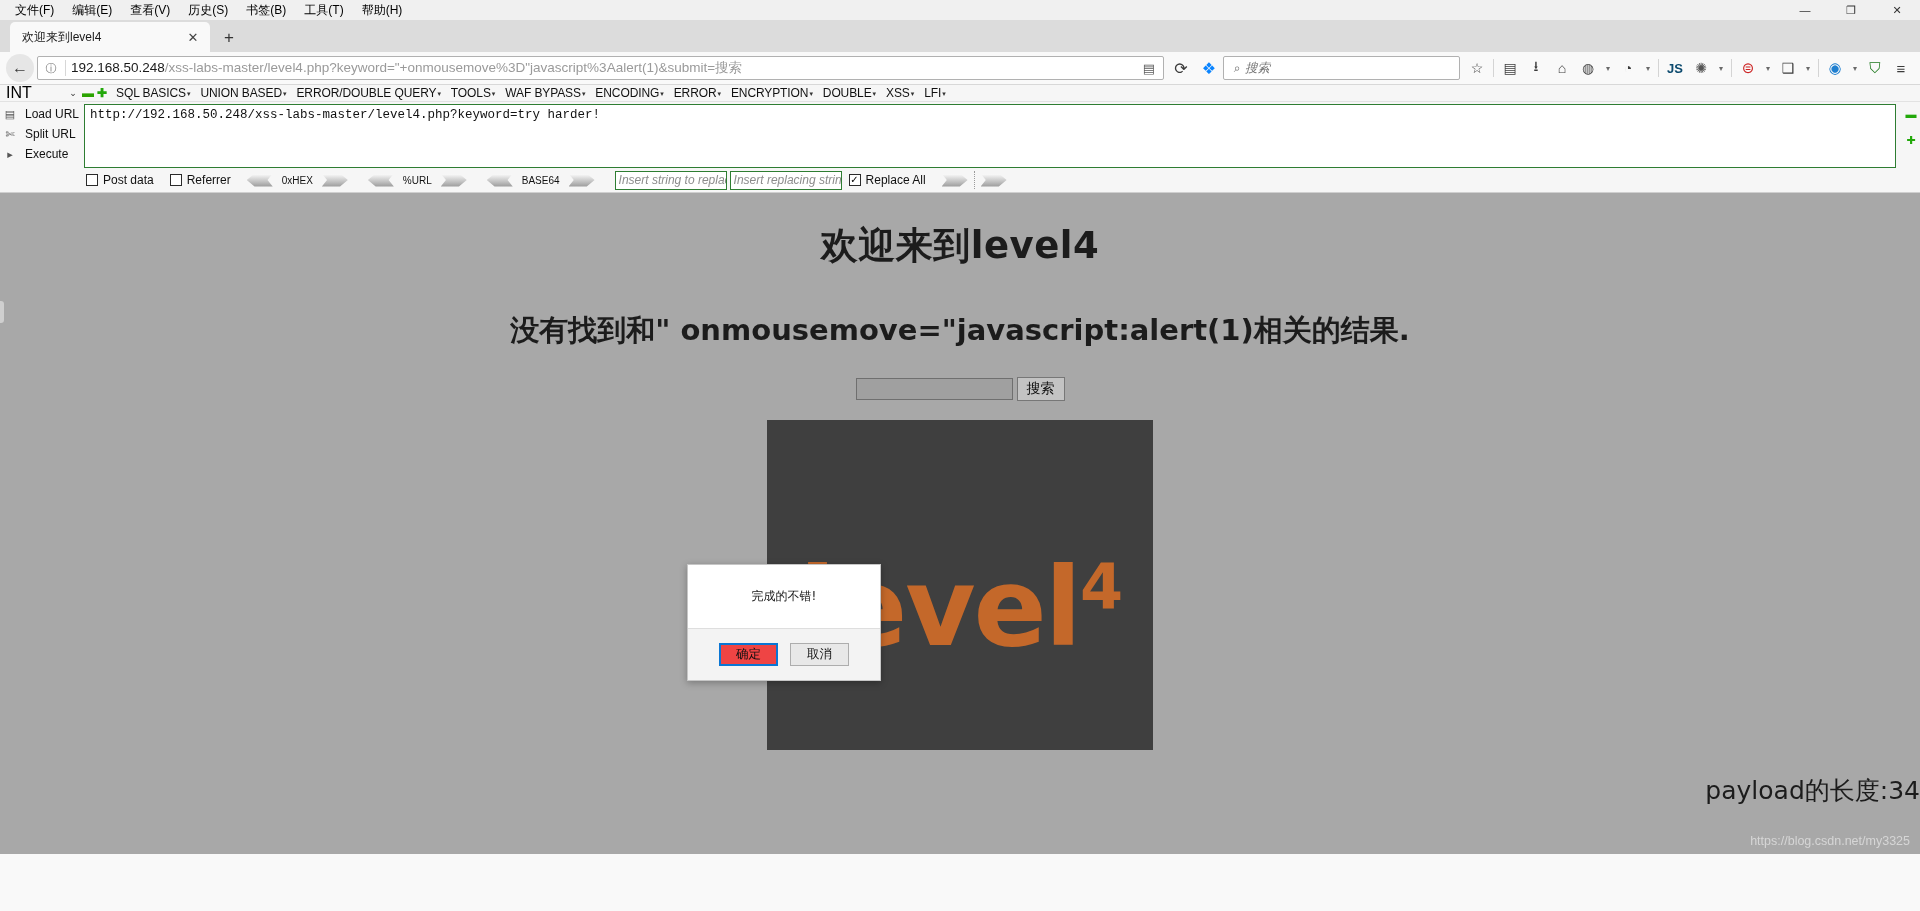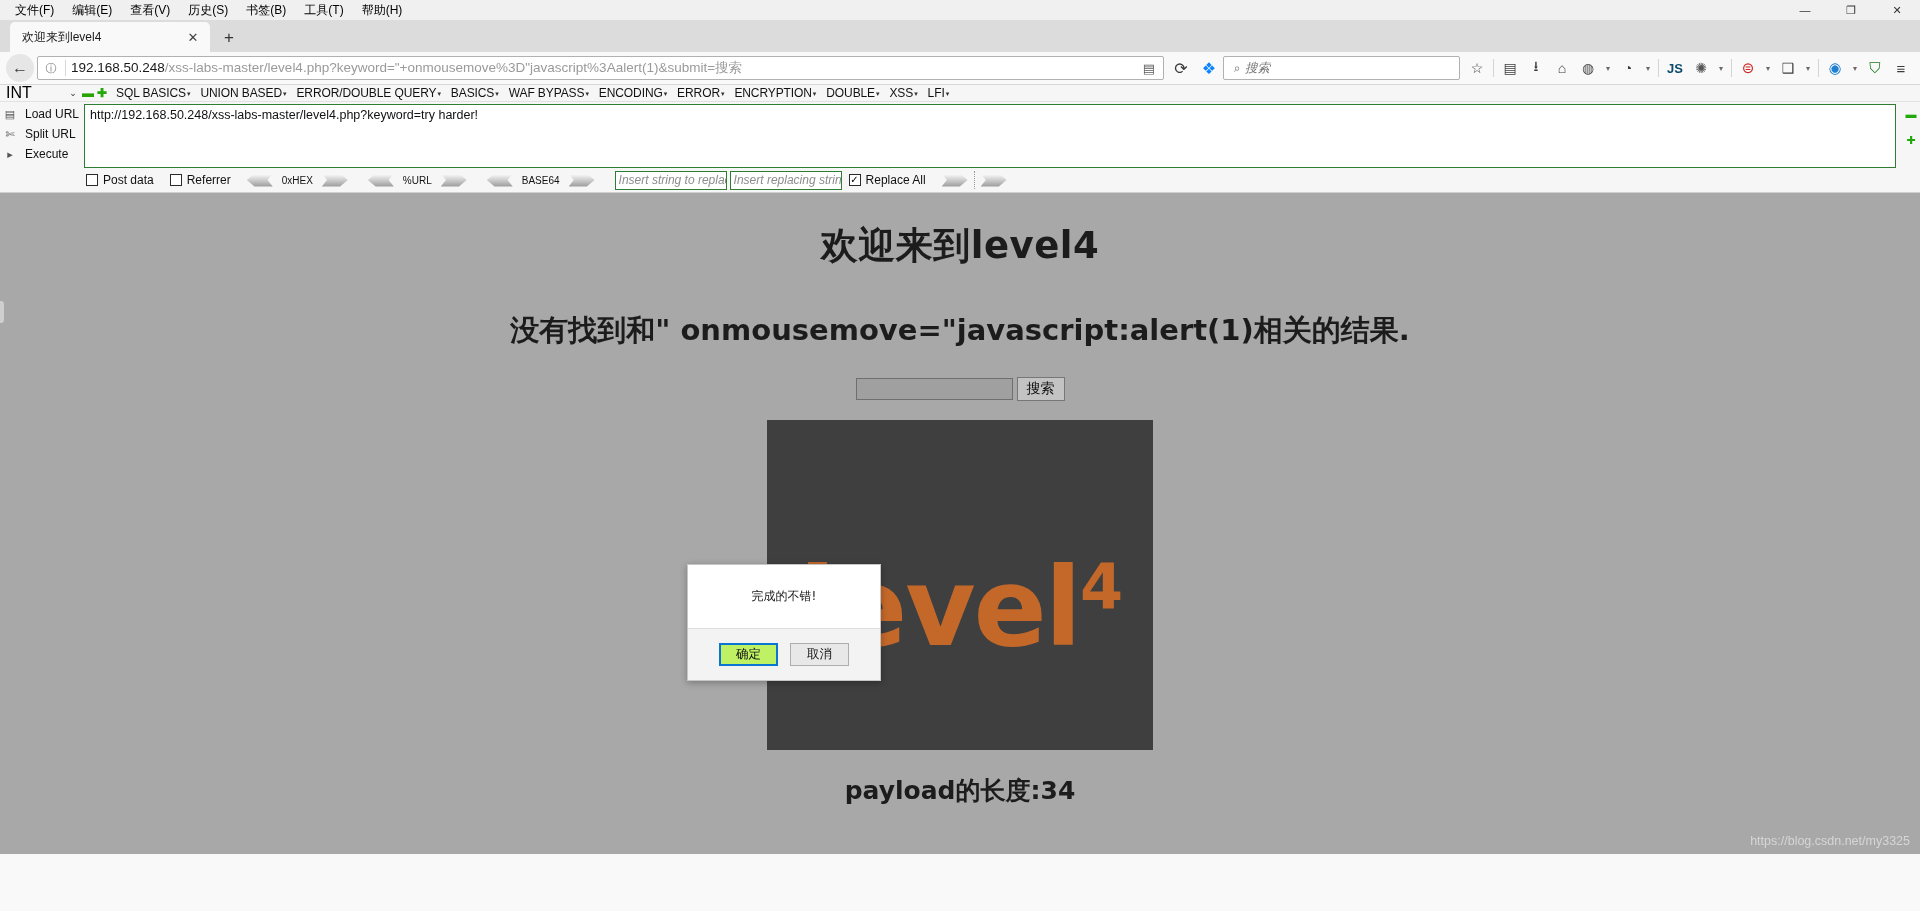--- a/index.html
+++ b/index.html
@@ -203,20 +203,21 @@
     flex: 1;
     height: 64px;
     border: 1px solid #2e7d32;
     background: #fff;
     font-size: 12.5px;
     color: #111;
     padding: 3px 5px;
     margin-right: 6px;
     line-height: 15px;
     overflow: hidden;
+    font-family: Liberation Mono, monospace;
   }
   .hb-rightrail {
     width: 18px;
     display: flex; flex-direction: column; align-items: center;
     padding-top: 4px; gap: 14px;
   }
   .hb-rightrail span { color: #22a80a; font-size: 11px; }
 
   .hb-optrow {
     height: 24px;
@@ -318,23 +319,24 @@
     line-height: 1;
   }
   .levelimg .sup {
     font-size: 62px;
     vertical-align: super;
     line-height: 1;
   }
   .payload {
     margin-top: 24px;
     font-size: 25px;
-    font-weight: bold;
+    font-weight: normal;
     color: #1c1c1c;
     font-family: "DejaVu Sans", sans-serif;
+    text-align: right;
   }
 
   
   .modal {
     position: absolute;
     left: 687px; top: 371px;
     width: 194px; height: 117px;
     background: #fff;
     border: 1px solid #c6c6c6;
     box-shadow: 0 2px 7px rgba(0,0,0,0.28);
@@ -363,21 +365,21 @@
     width: 59px; height: 23px;
     font-size: 12.5px;
     font-family: "DejaVu Sans", sans-serif;
     background: #e8e8e8;
     border: 1px solid #adadad;
     color: #111;
     cursor: pointer;
   }
   .modal button.primary {
     border: 2px solid #0a76d4;
-    background: #bef264;
+    background: #ef4444;
   }
 
   
   .watermark {
     position: absolute;
     right: 10px; bottom: 6px;
     font-size: 12.5px;
     color: #d6d6d6;
     font-family: "Liberation Sans", sans-serif;
   }
@@ -458,21 +460,21 @@
 <div class="hackbar">
 
   <div class="hb-menurow">
     <span class="hb-int">INT</span>
     <span class="hb-caret">⌄</span>
     <span class="hb-sq">▬</span>
     <span class="hb-plus">✚</span>
     <span class="hb-menu"><span>SQL BASICS</span><span class="arr">▾</span></span>
     <span class="hb-menu"><span>UNION BASED</span><span class="arr">▾</span></span>
     <span class="hb-menu"><span>ERROR/DOUBLE QUERY</span><span class="arr">▾</span></span>
-    <span class="hb-menu"><span>BASICS</span><span class="arr">▾</span></span>
+    <span class="hb-menu"><span>TOOLS</span><span class="arr">▾</span></span>
     <span class="hb-menu"><span>WAF BYPASS</span><span class="arr">▾</span></span>
     <span class="hb-menu"><span>ENCODING</span><span class="arr">▾</span></span>
     <span class="hb-menu"><span>ERROR</span><span class="arr">▾</span></span>
     <span class="hb-menu"><span>ENCRYPTION</span><span class="arr">▾</span></span>
     <span class="hb-menu"><span>DOUBLE</span><span class="arr">▾</span></span>
     <span class="hb-menu"><span>XSS</span><span class="arr">▾</span></span>
     <span class="hb-menu"><span>LFI</span><span class="arr">▾</span></span>
   </div>
 
   <div class="hb-main">

